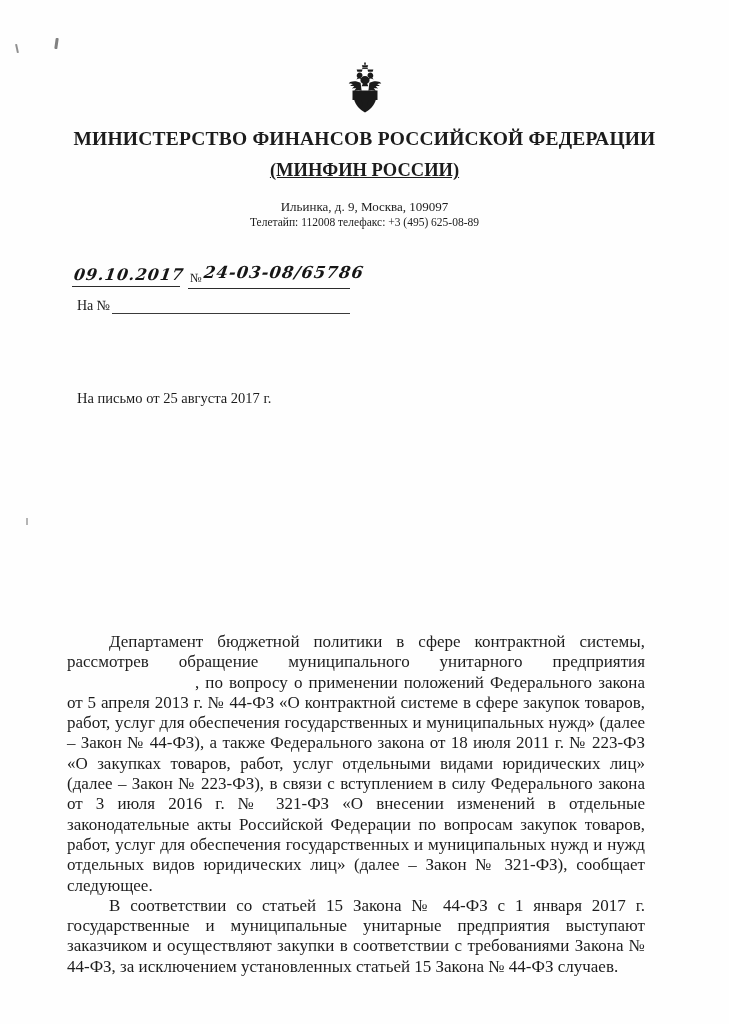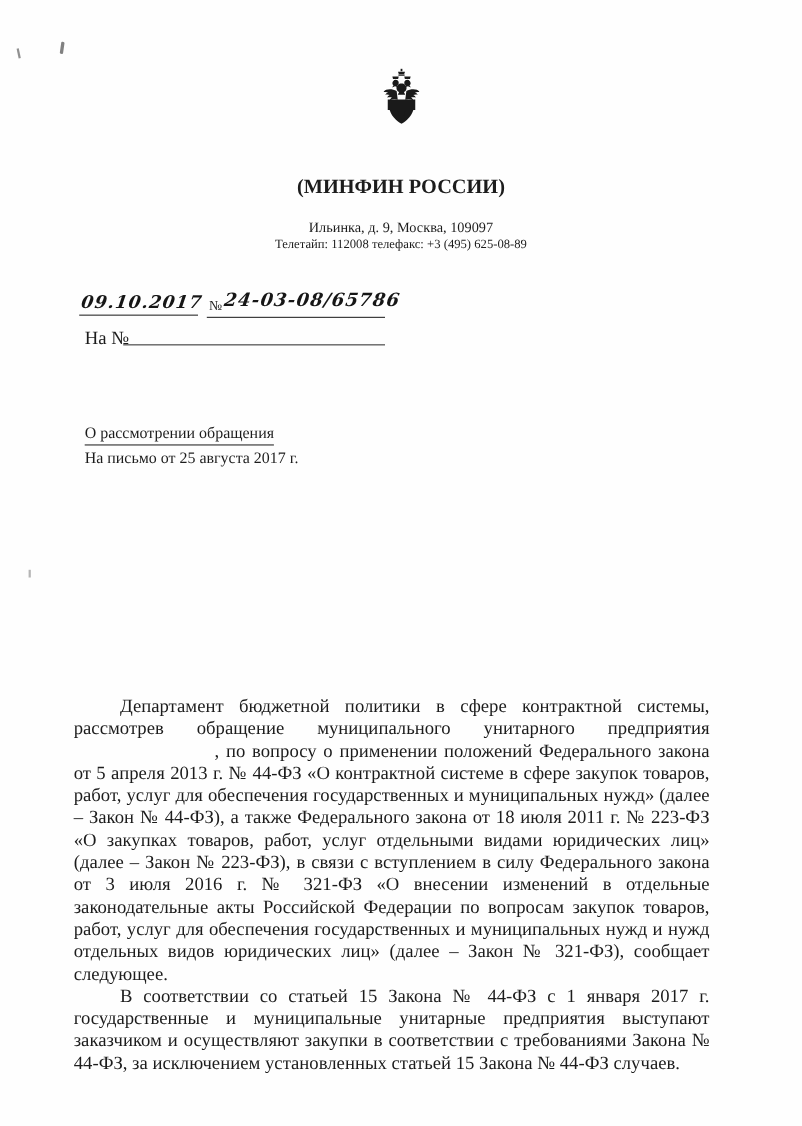--- a/index.html
+++ b/index.html
@@ -52,20 +52,21 @@
   .ministry {
     top: 128px;
     font-size: 19.5px;
     font-weight: bold;
     letter-spacing: 0.2px;
   }
   .minfin {
     top: 160px;
     font-size: 18.5px;
     font-weight: bold;
+    text-decoration: underline;
   }
   .address {
     top: 199px;
     font-size: 13px;
   }
   .telefax {
     top: 216px;
     font-size: 11.5px;
   }
 
@@ -109,21 +110,21 @@
     left: 188px;
     top: 288px;
     width: 162px;
     height: 1px;
     background: #2b2b2b;
   }
   .na-label {
     position: absolute;
     left: 77px;
     top: 298px;
-    font-size: 17px;
+    font-size: 14px;
   }
   .na-line {
     position: absolute;
     left: 112px;
     top: 313px;
     width: 238px;
     height: 1px;
     background: #3a3a3a;
   }
 
@@ -198,36 +199,36 @@
           <path d="M22.2 0.6h1.6v2.2h-1.6z"></path>
 
           <path d="M20.2 5.8h5.6v1.1h-5.6z"></path>
 
           <path d="M19.5 38h7l-1.4 5.5h-4.2z"></path>
         </g>
       </svg>
     </div>
   </div>
 
+  <div class="hdr ministry">МИНИСТЕРСТВО ФИНАНСОВ РОССИЙСКОЙ ФЕДЕРАЦИИ</div>
   <div class="hdr minfin">(МИНФИН РОССИИ)</div>
   <div class="hdr address">Ильинка, д. 9, Москва, 109097</div>
   <div class="hdr telefax">Телетайп: 112008 телефакс: +3 (495) 625-08-89</div>
 
   <div class="hand hand-date">09.10.2017</div>
   <div class="hand-date-line"></div>
 
   <div class="num-sym">№</div>
   <div class="hand hand-num">24-03-08/65786</div>
   <div class="hand-num-line"></div>
 
   <div class="na-label">На №</div>
   <div class="na-line"></div>
 
   <div class="subject">
-    <div><span class="ln1">О рассмотрении обращения</span></div>
     <div class="ln2">На письмо от 25 августа 2017 г.</div>
   </div>
 
   <div class="body-text">
     <p><span>Департамент бюджетной политики в сфере контрактной системы, рассмотрев обращение муниципального унитарного предприятия</span><span class="redact"></span><span>, по вопросу о применении положений Федерального закона от 5 апреля 2013 г. № 44-ФЗ «О контрактной системе в сфере закупок товаров, работ, услуг для обеспечения государственных и муниципальных нужд» (далее – Закон № 44-ФЗ), а также Федерального закона от 18 июля 2011 г. № 223-ФЗ «О закупках товаров, работ, услуг отдельными видами юридических лиц» (далее – Закон № 223-ФЗ), в связи с вступлением в силу Федерального закона от 3 июля 2016 г. № 321-ФЗ «О внесении изменений в отдельные законодательные акты Российской Федерации по вопросам закупок товаров, работ, услуг для обеспечения государственных и муниципальных нужд и нужд отдельных видов юридических лиц» (далее – Закон № 321-ФЗ), сообщает следующее.</span></p>
     <p>В соответствии со статьей 15 Закона № 44-ФЗ с 1 января 2017 г. государственные и муниципальные унитарные предприятия выступают заказчиком и осуществляют закупки в соответствии с требованиями Закона № 44-ФЗ, за исключением установленных статьей 15 Закона № 44-ФЗ случаев.</p>
   </div>
 
 </div>
 

